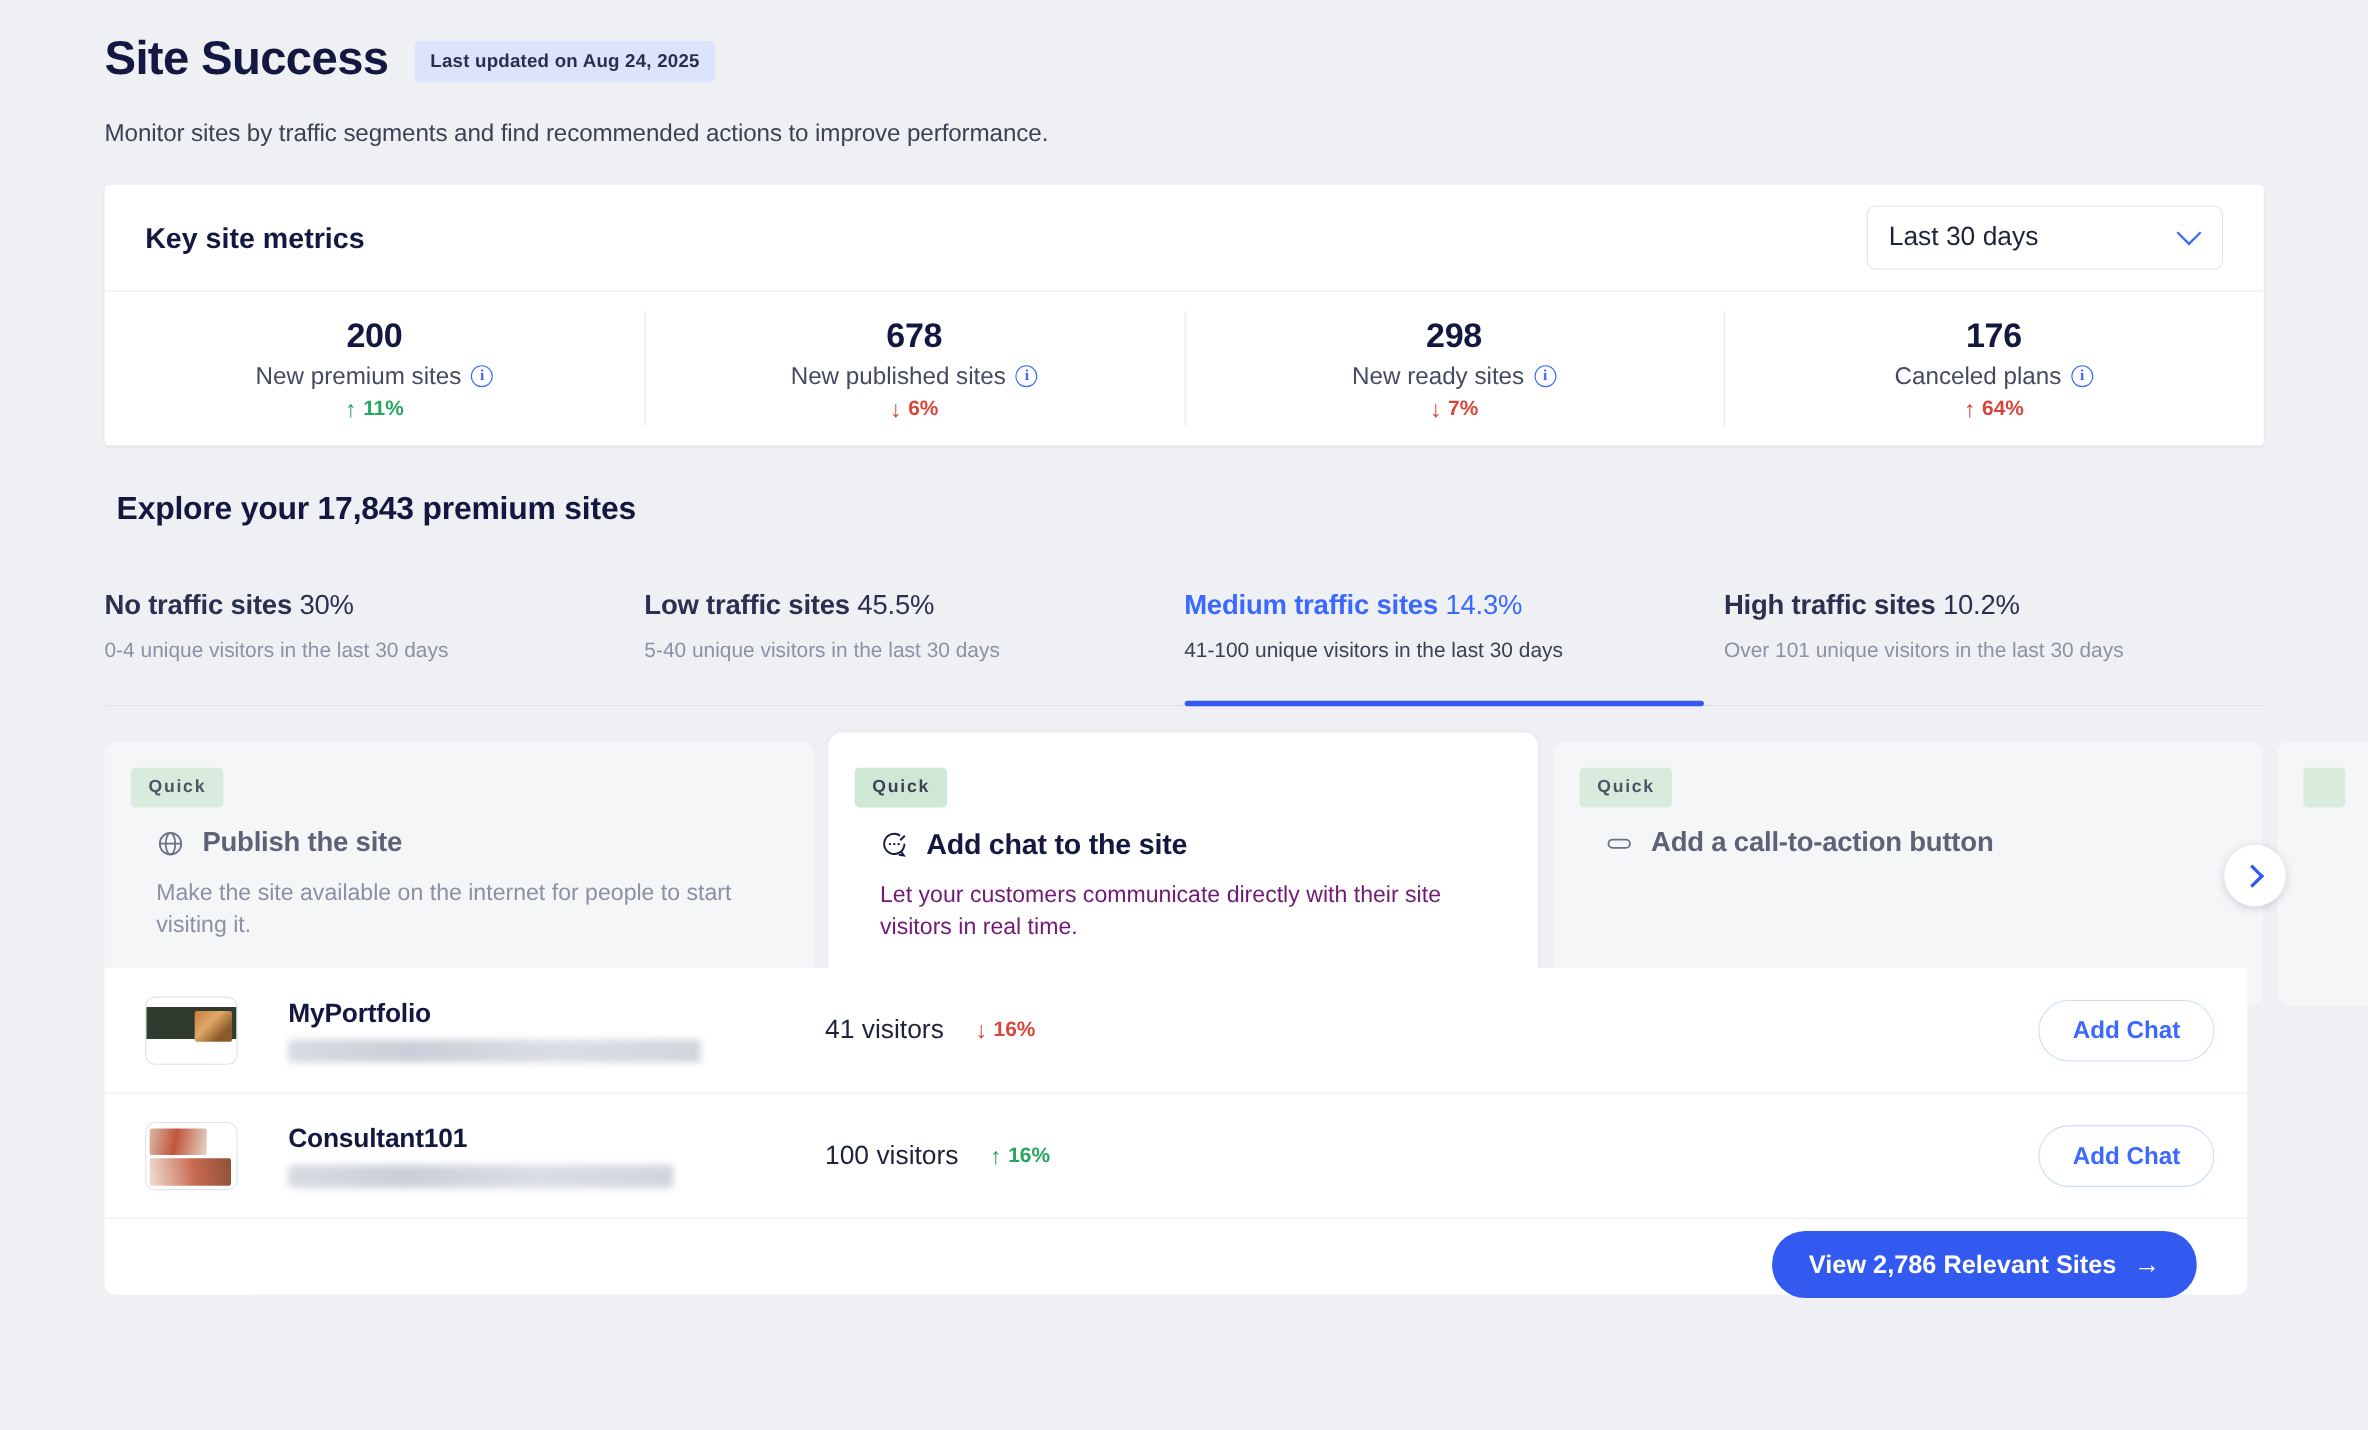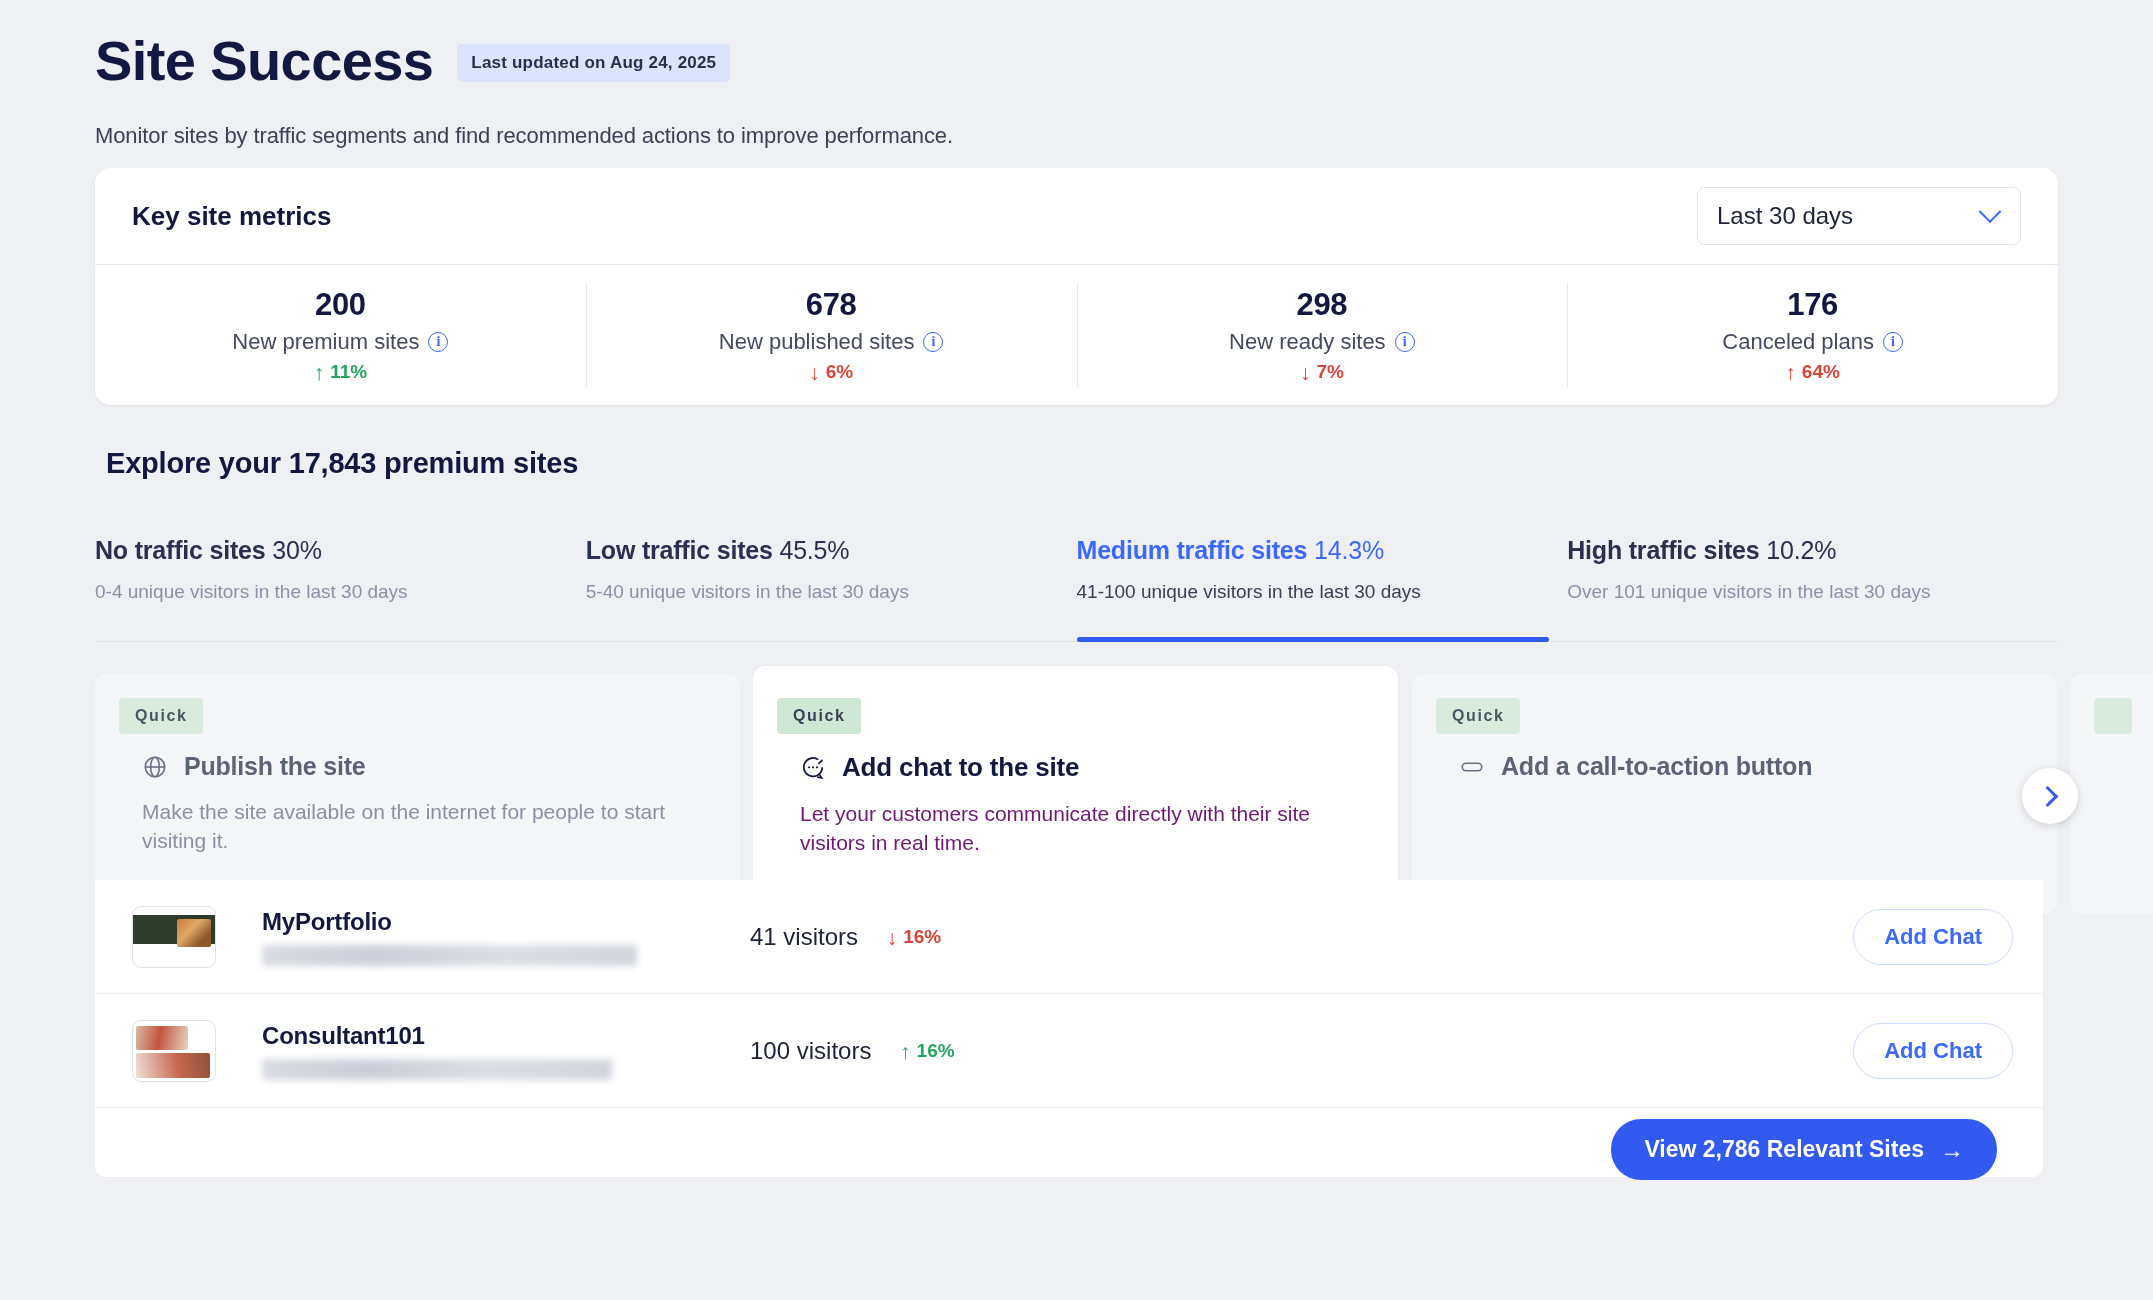--- a/index.html
+++ b/index.html
@@ -8,35 +8,35 @@
     background: #eef0f3;
     font-family: "Liberation Sans", sans-serif;
     -webkit-font-smoothing: antialiased;
   }
   .page { position: relative; width: 2153px; height: 1300px; overflow: hidden; }
 
   
   .header { padding: 30px 0 0 95px; }
   .title-row { display: flex; align-items: center; gap: 24px; }
   .page-title {
-    font-size: 56px; font-weight: 700; color: #131840; letter-spacing: -0.6px;
+    font-size: 43px; font-weight: 700; color: #131840; letter-spacing: -0.6px;
     line-height: 1.1;
   }
   .updated-badge {
     background: #dce4fb; color: #2b2f4f; font-size: 17px; font-weight: 700;
     letter-spacing: 0.2px; padding: 9px 14px; border-radius: 5px; margin-top: 4px;
   }
   .page-sub {
     margin-top: 31px; font-size: 22px; color: #3c4156; letter-spacing: -0.1px;
   }
 
   
   .metrics-card {
     position: absolute; left: 95px; top: 168px; width: 1963px;
-    background: #fff; border-radius: 15px; box-shadow: 0 1px 3px rgba(20,30,60,.07);
+    background: #fff; border-radius: 4px; box-shadow: 0 1px 3px rgba(20,30,60,.07);
     overflow: hidden;
   }
   .metrics-head {
     height: 97px; display: flex; align-items: center; justify-content: space-between;
     padding: 0 37px 0 37px; border-bottom: 1px solid #e6e9ef;
   }
   .metrics-head h2 { font-size: 26px; font-weight: 700; color: #131840; }
   .range-select {
     width: 324px; height: 58px; border: 1px solid #dfe3ea; border-radius: 8px;
     display: flex; align-items: center; justify-content: space-between;

